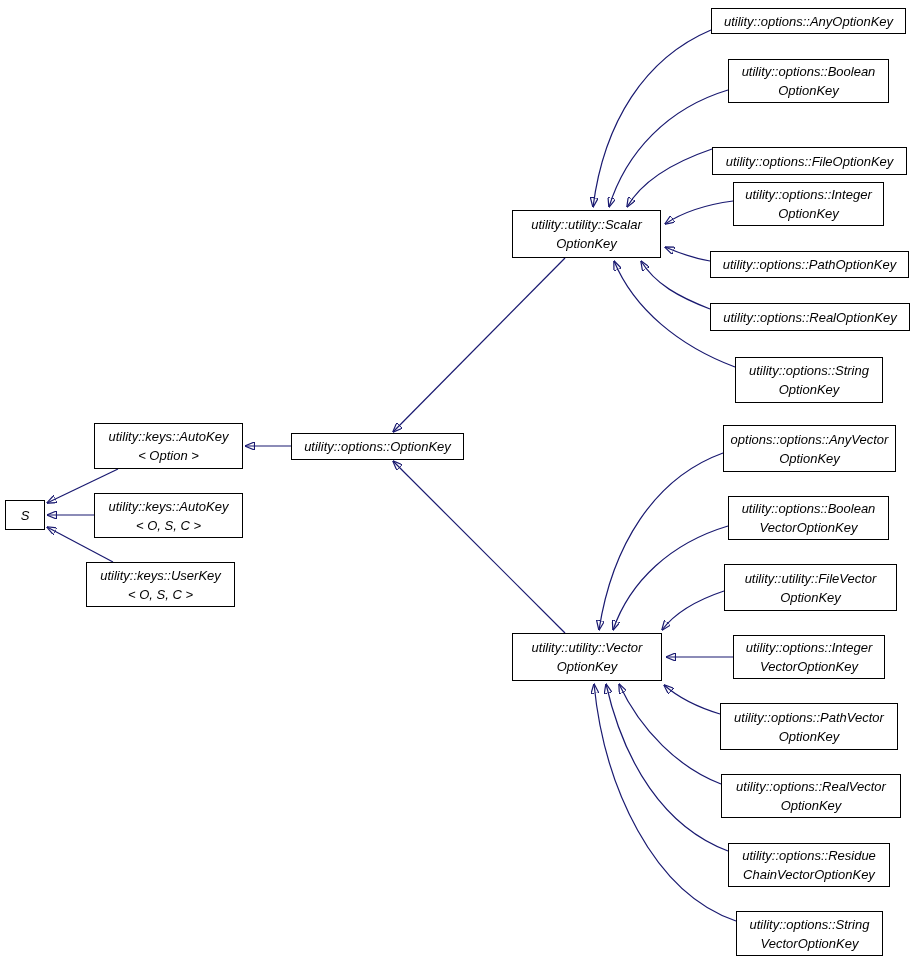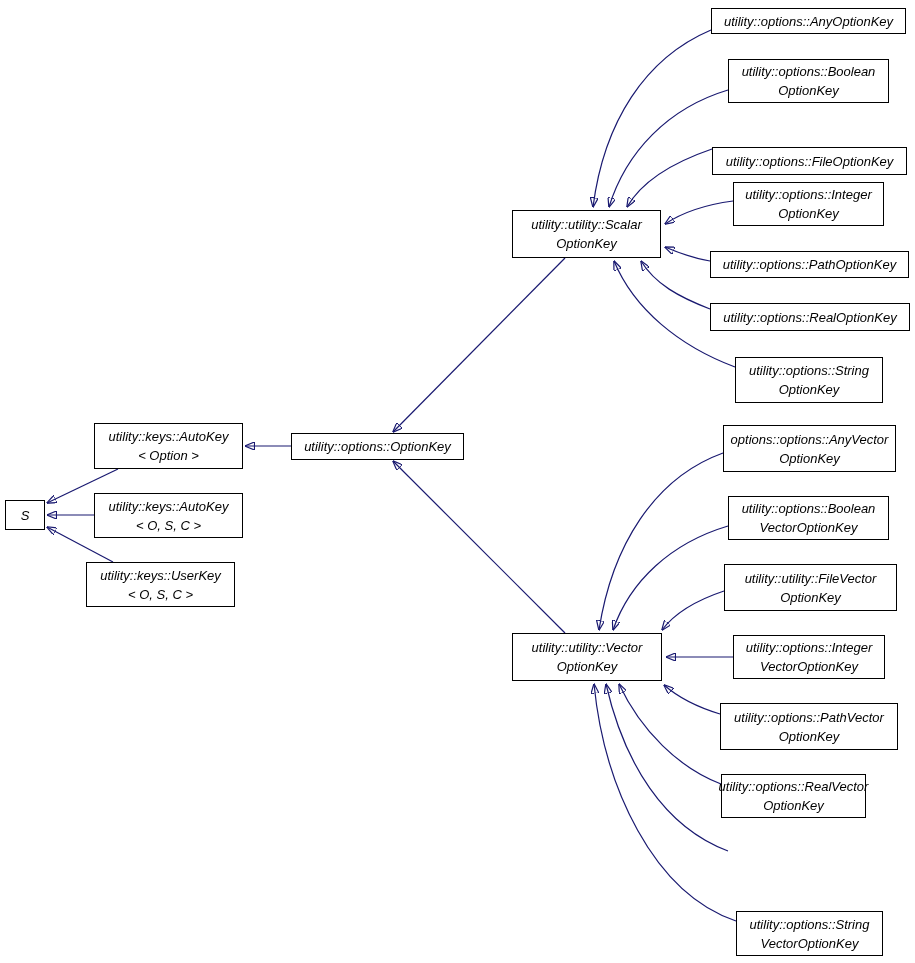--- a/index.html
+++ b/index.html
@@ -151,24 +151,28 @@
   <div class="node" style="left:733px;top:635px;width:152px;height:44px">
     <span>utility::options::Integer</span>
     <span>VectorOptionKey</span>
   </div>
 
   <div class="node" style="left:720px;top:703px;width:178px;height:47px">
     <span>utility::options::PathVector</span>
     <span>OptionKey</span>
   </div>
 
-  <div class="node" style="left:721px;top:774px;width:145px;height:44px">
+  <div class="node" style="left:721px;top:774px;width:180px;height:44px">
     <span>utility::options::RealVector</span>
     <span>OptionKey</span>
   </div>
 
+  <div class="node" style="left:728px;top:843px;width:162px;height:44px">
+    <span>utility::options::Residue</span>
+    <span>ChainVectorOptionKey</span>
+  </div>
 
   <div class="node" style="left:736px;top:911px;width:147px;height:45px">
     <span>utility::options::String</span>
     <span>VectorOptionKey</span>
   </div>
 
 </div>
 
 </body></html>

